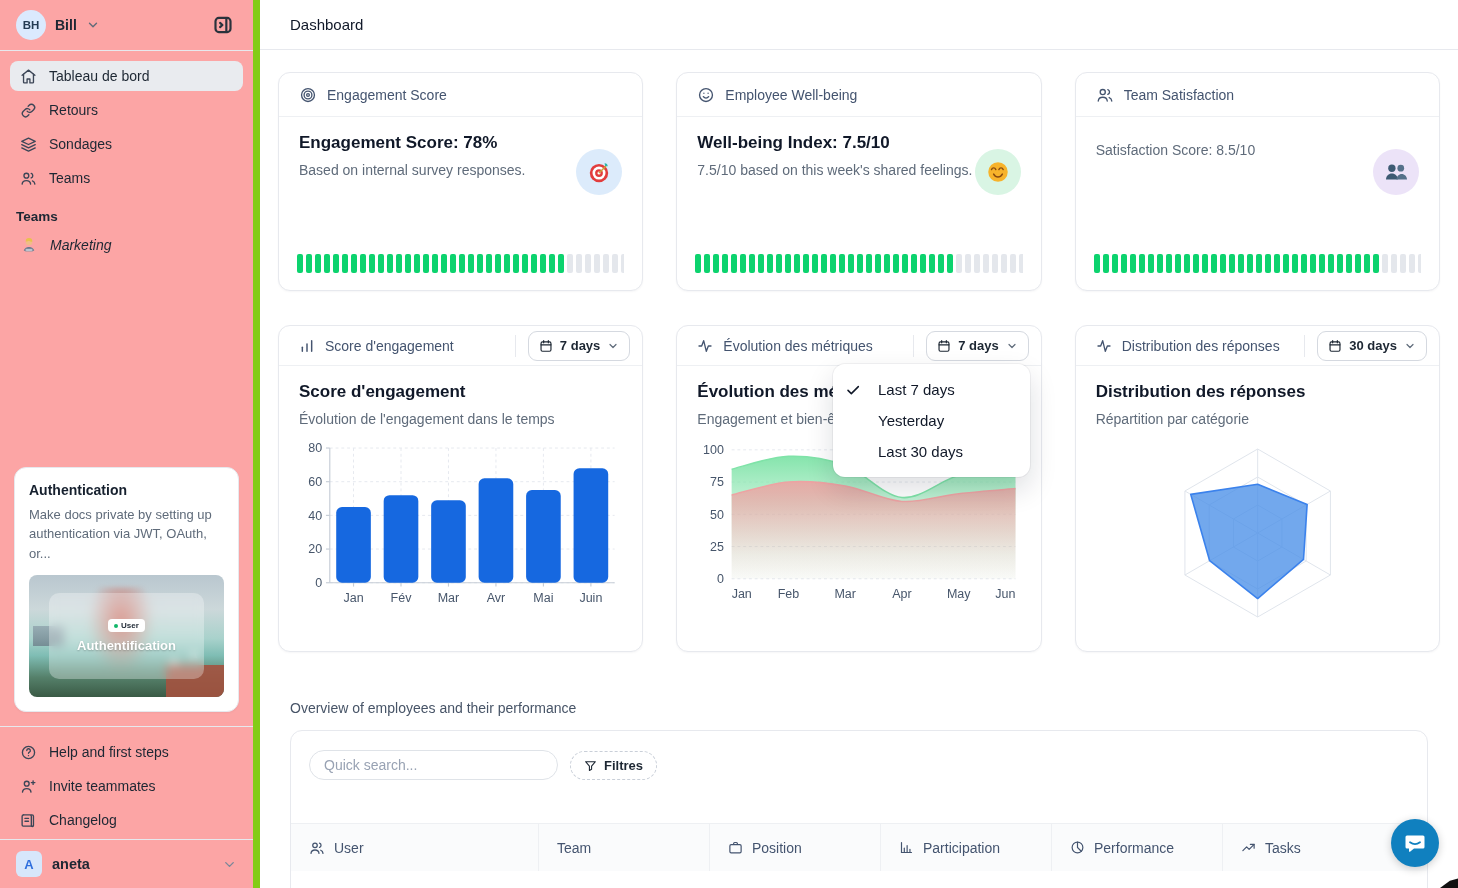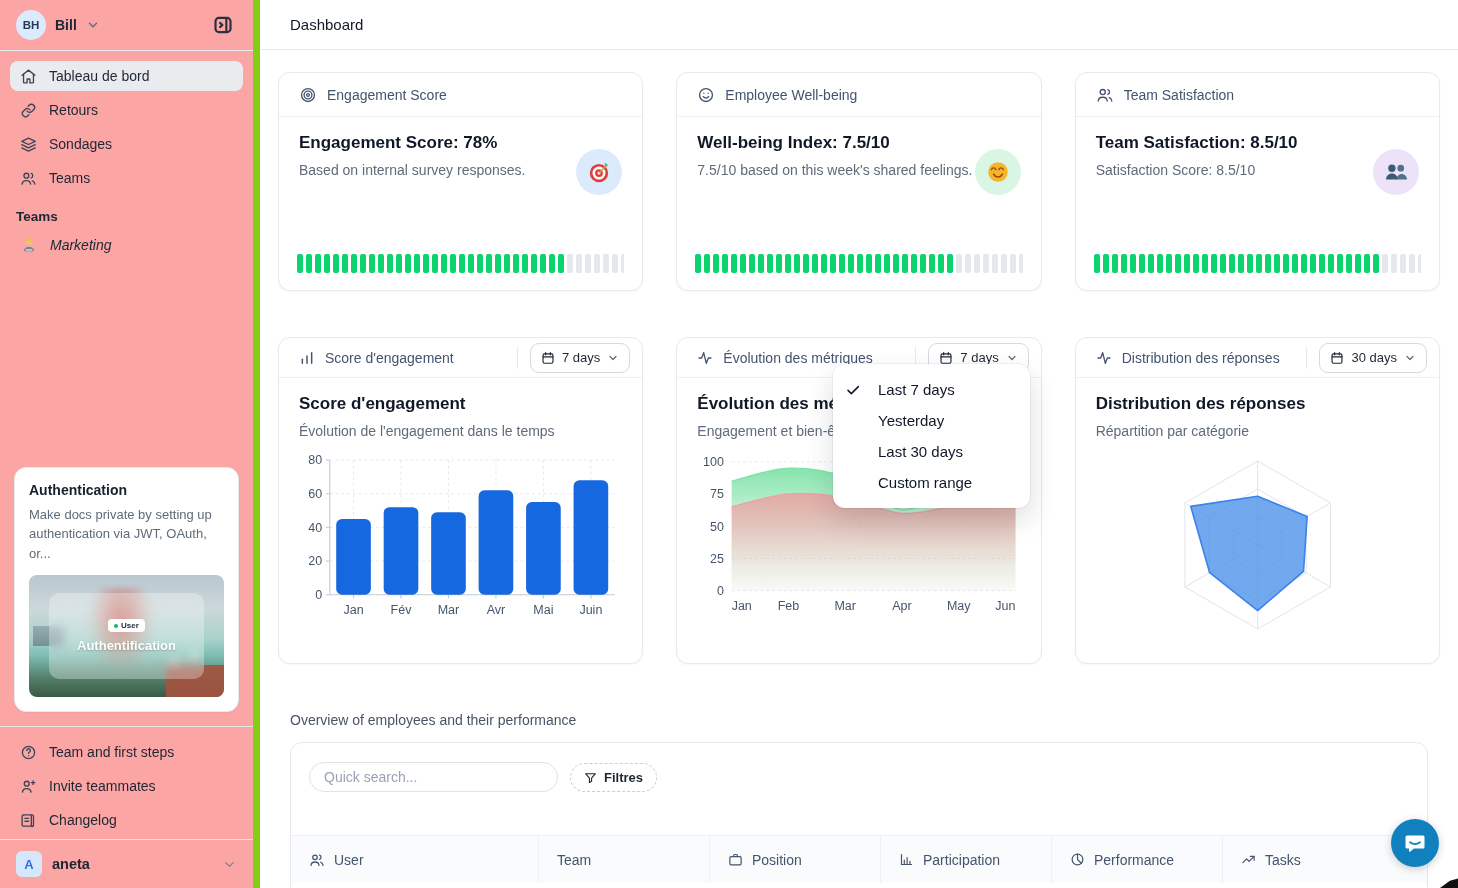--- a/index.html
+++ b/index.html
@@ -80,21 +80,21 @@
     display:flex; gap:3px; overflow:hidden; }
   .seg { width:6px; flex-shrink:0; border-radius:2px; height:100%; }
 
   
   .chart-card { height:327px; }
   .chart-head { height:40px; display:flex; align-items:center; gap:10px; padding:0 12px 0 20px;
     border-bottom:1px solid #eef0f3; font-size:14px; color:#44546f; }
   .chart-head .head-label { flex:1; white-space:nowrap; overflow:hidden; }
   .head-vr { width:1px; height:22px; background:#e7e9ee; margin-right:2px; flex-shrink:0; }
   .range-btn { display:flex; align-items:center; gap:7px; height:30px; padding:0 10px;
-    border:1px solid #d5d9e0; border-radius:9px; background:#fff; font-size:13px; font-weight:400;
+    border:1px solid #d5d9e0; border-radius:9px; background:#fff; font-size:13px; font-weight:700;
     color:#1d2733; cursor:pointer; font-family:inherit; flex-shrink:0; }
   .cc-body { padding:16px 20px 0; }
   .cc-title { font-size:17px; font-weight:700; color:#101828; }
   .cc-sub { font-size:14px; color:#5f6b7a; margin-top:9px; white-space:nowrap; overflow:hidden; }
   .chart-svg { display:block; width:100%; margin-top:10px; }
   .radar-wrap { display:flex; justify-content:center; }
 
   
   .menu { position:absolute; left:573px; top:314px; width:197px; background:#fff; border-radius:12px;
     box-shadow:0 0 0 1px rgba(16,24,40,.05), 0 12px 28px rgba(16,24,40,.14); padding:10px 0; z-index:60; }
@@ -236,21 +236,21 @@
     <div class="sb-divider"></div>
     <div class="sb-footer">
       <div class="sb-item">
         <span class="icon">
           <svg width="17" height="17" viewBox="0 0 24 24" fill="none" stroke="#3c4657" stroke-width="1.9" stroke-linecap="round" stroke-linejoin="round">
               <circle cx="12" cy="12" r="8.6"></circle>
               <path d="M9.6 9.2a2.5 2.5 0 1 1 3.7 2.2c-.8.4-1.3 1-1.3 1.8"></path>
               <line x1="12" y1="16.4" x2="12" y2="16.5"></line>
             </svg>
         </span>
-        <span>Team and first steps</span>
+        <span>Help and first steps</span>
       </div>
       <div class="sb-item">
         <span class="icon">
           <svg width="17" height="17" viewBox="0 0 24 24" fill="none" stroke="#3c4657" stroke-width="1.9" stroke-linecap="round" stroke-linejoin="round">
               <circle cx="9.5" cy="8" r="3.4"></circle>
               <path d="M3.5 20c.3-3 2.6-5 6-5s5.7 2 6 5"></path>
               <line x1="18.5" y1="4" x2="18.5" y2="9"></line>
               <line x1="16" y1="6.5" x2="21" y2="6.5"></line>
             </svg>
         </span>
@@ -427,21 +427,20 @@
               <svg width="18" height="18" viewBox="0 0 24 24" fill="none" stroke="#44546f" stroke-width="1.8" stroke-linecap="round">
                   <circle cx="9" cy="8" r="3.4"></circle>
                   <path d="M3 20c.3-3 2.6-5 6-5s5.7 2 6 5"></path>
                   <path d="M15.8 4.8a3.4 3.4 0 0 1 0 6.4"></path>
                   <path d="M17.6 15.4c2 .7 3.2 2.3 3.4 4.6"></path>
                 </svg>
             </span>
             <span>Team Satisfaction</span>
           </div>
           <div class="mc-body">
-            <div class="mc-title">Team Satisfaction: 8.5/10</div>
             <div class="mc-sub">Satisfaction Score: 8.5/10</div>
           </div>
           <div class="mc-emoji" style="background: rgb(236, 227, 248);">
             <svg width="26" height="26" viewBox="0 0 24 24">
                 <circle cx="8.2" cy="8.5" r="3.4" fill="#3d5a73"></circle>
                 <path d="M2.8 19c0-3.4 2.4-5.6 5.4-5.6s5.4 2.2 5.4 5.6z" fill="#3d5a73"></path>
                 <circle cx="16.4" cy="8.5" r="3.1" fill="#55718a"></circle>
                 <path d="M12.4 19c.3-3 2.2-5.1 4.9-5.1 2.6 0 4.6 2.1 4.9 5.1z" fill="#55718a"></path>
               </svg>
           </div>
@@ -481,21 +480,21 @@
               <span class="seg" style="background: rgb(228, 231, 236);"></span>
               <span class="seg" style="background: rgb(228, 231, 236);"></span>
               <span class="seg" style="background: rgb(228, 231, 236);"></span>
               <span class="seg" style="background: rgb(228, 231, 236);"></span>
               <span class="seg" style="background: rgb(228, 231, 236);"></span>
               <span class="seg" style="background: rgb(228, 231, 236);"></span>
             </div>
         </div>
       </div>
 
-      <div class="card-row" style="margin-top:46px;">
+      <div class="card-row" style="margin-top:34px;">
         <div class="card chart-card">
           <div class="chart-head">
             <span class="icon">
               <svg width="16" height="16" viewBox="0 0 24 24" fill="none" stroke="#44546f" stroke-width="2.2" stroke-linecap="round">
                   <line x1="5" y1="20" x2="5" y2="14"></line>
                   <line x1="12" y1="20" x2="12" y2="9"></line>
                   <line x1="19" y1="20" x2="19" y2="4"></line>
                 </svg>
             </span>
             <span class="head-label">Score d'engagement</span>
@@ -760,24 +759,20 @@
           <span>Last 7 days</span>
         </div>
         <div class="menu-item">
           <span class="menu-ico"></span>
           <span>Yesterday</span>
         </div>
         <div class="menu-item">
           <span class="menu-ico"></span>
           <span>Last 30 days</span>
         </div>
-        <div class="menu-item">
-          <span class="menu-ico"></span>
-          <span>Custom range</span>
-        </div>
       </div>
 
     </div>
   </div>
 </div>
 
 <div class="chat-launcher">
   <span class="icon">
     <svg width="24" height="24" viewBox="0 0 24 24">
         <path d="M4 4.5h16a1.5 1.5 0 0 1 1.5 1.5v10a1.5 1.5 0 0 1-1.5 1.5h-9l-4 3.2a.6.6 0 0 1-1-.5v-2.7H4A1.5 1.5 0 0 1 2.5 16V6A1.5 1.5 0 0 1 4 4.5z" fill="#fff"></path>

